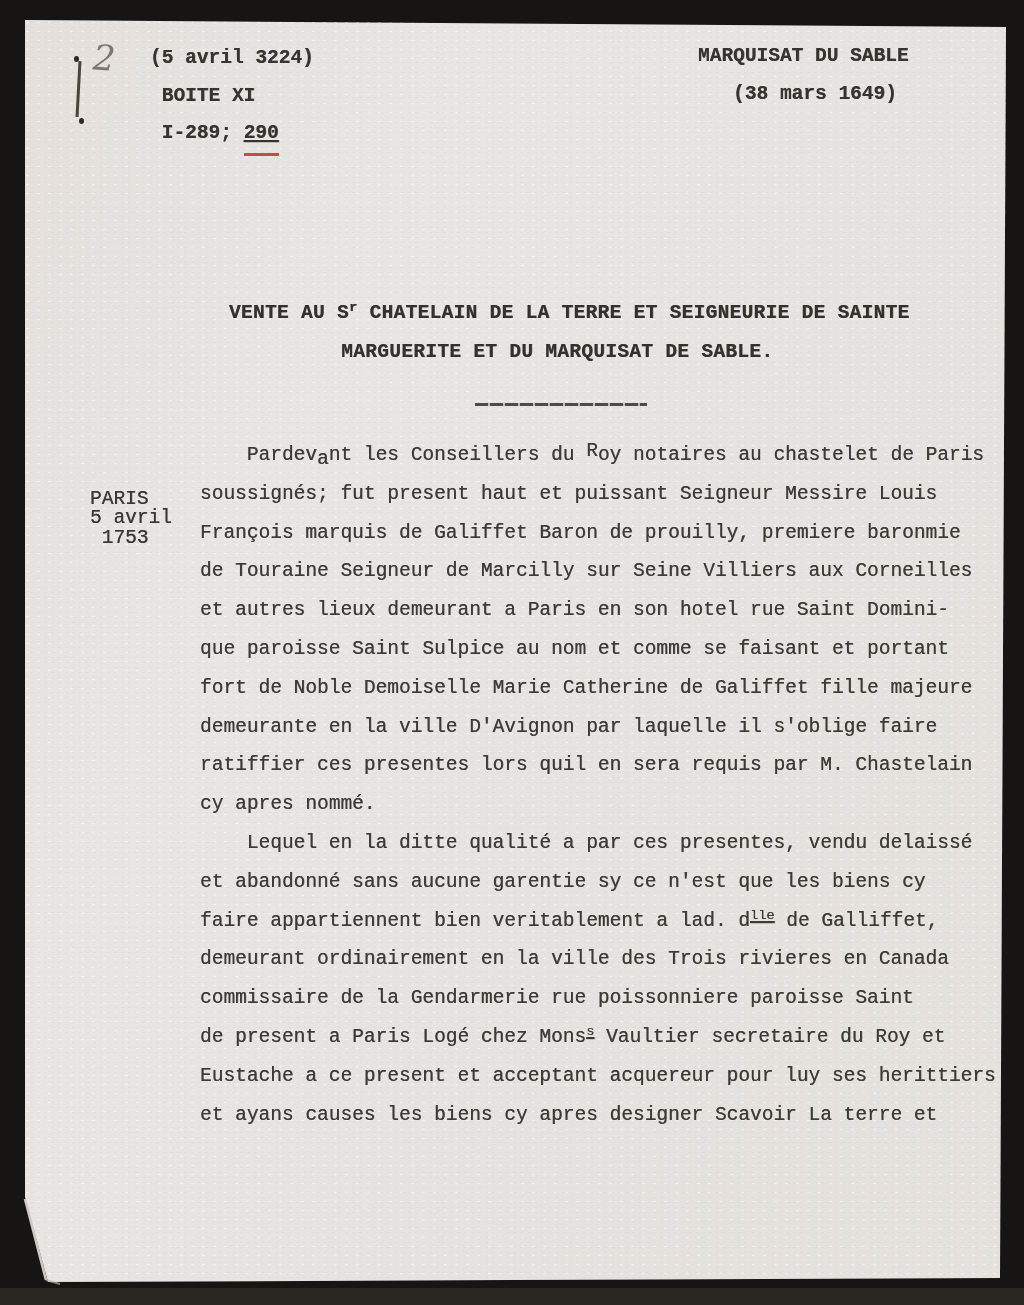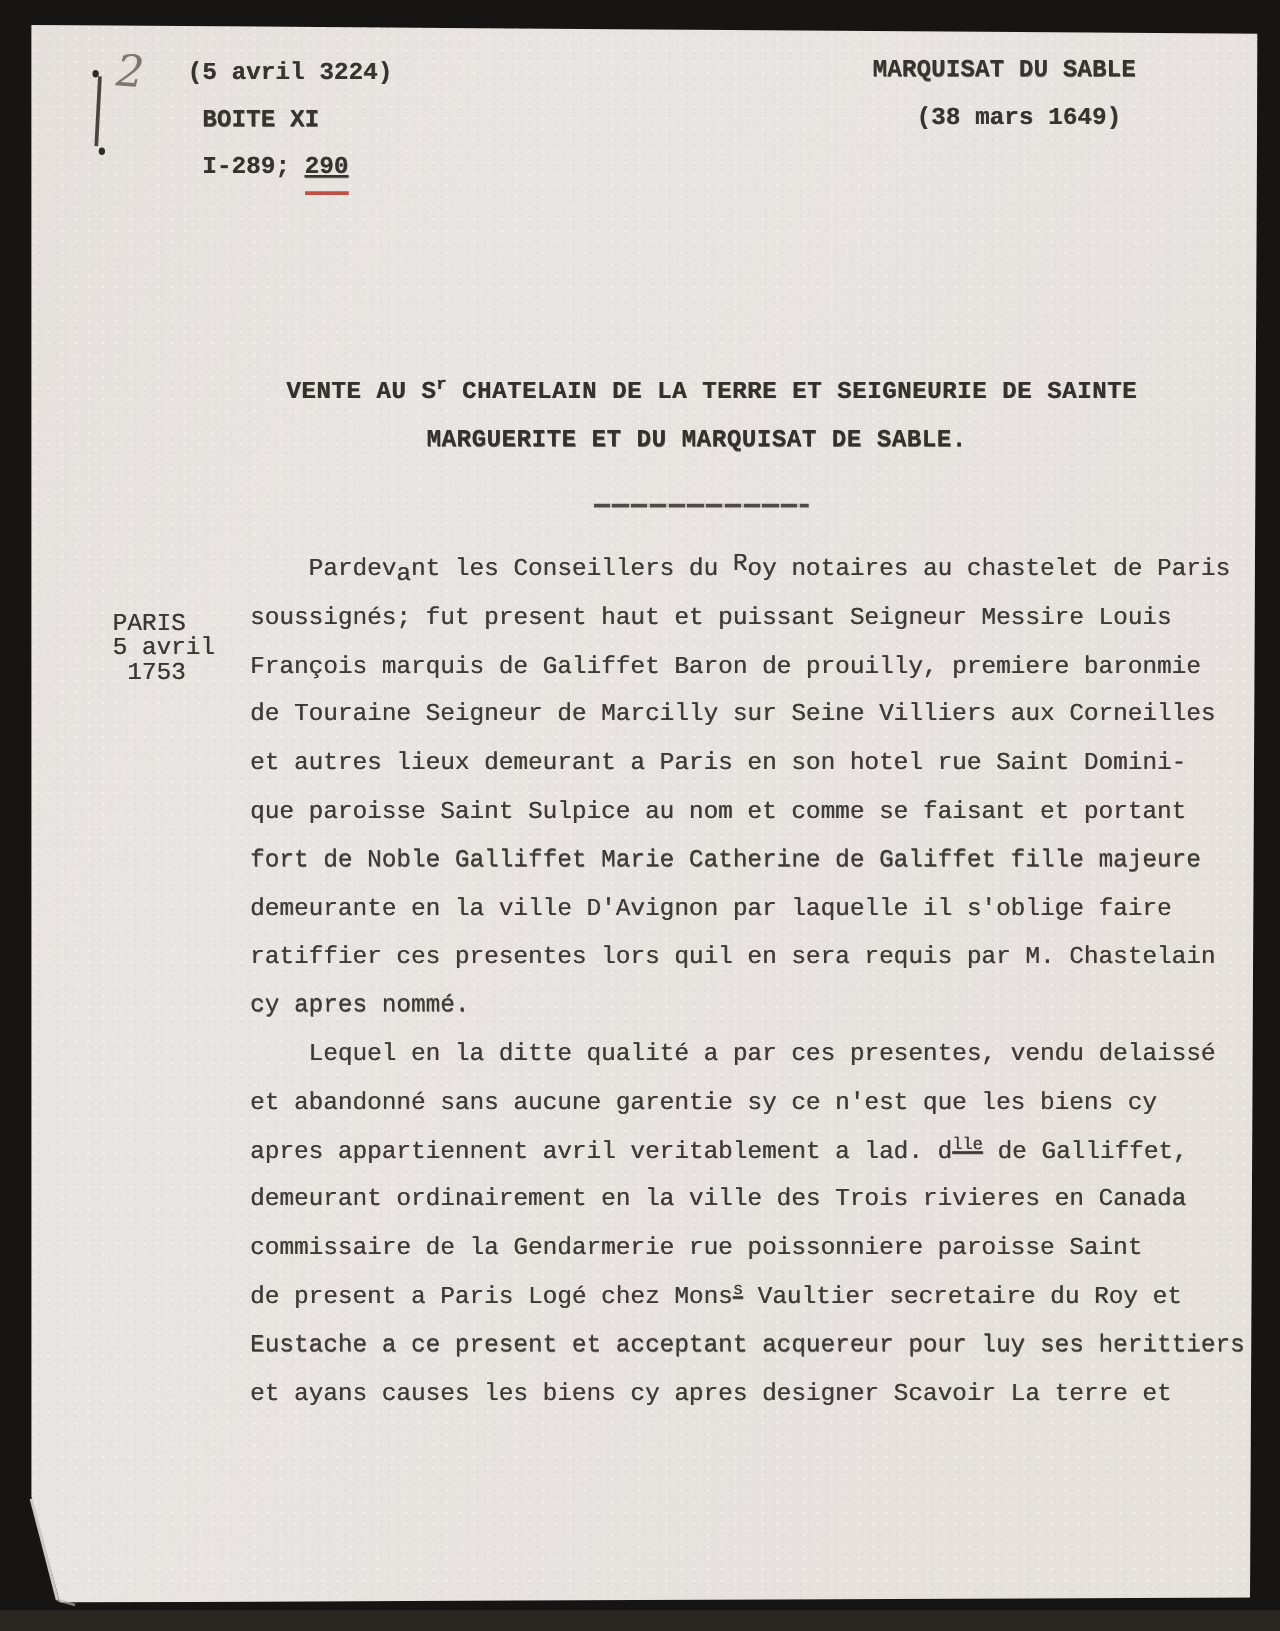--- a/index.html
+++ b/index.html
@@ -106,27 +106,27 @@
         <div class="tline"><span>5 avril</span></div>
         <div class="tline"><span> 1753</span></div>
       </div>
     <div class="block body-text">
         <div class="tline"><span>    Pardev</span><span class="lower">a</span><span>nt les Conseillers du </span><span class="raise">R</span><span>oy notaires au chastelet de Paris</span></div>
         <div class="tline"><span>soussignés; fut present haut et puissant Seigneur Messire Louis</span></div>
         <div class="tline"><span>François marquis de Galiffet Baron de prouilly, premiere baronmie</span></div>
         <div class="tline"><span>de Touraine Seigneur de Marcilly sur Seine Villiers aux Corneilles</span></div>
         <div class="tline"><span>et autres lieux demeurant a Paris en son hotel rue Saint Domini-</span></div>
         <div class="tline"><span>que paroisse Saint Sulpice au nom et comme se faisant et portant</span></div>
-        <div class="tline"><span>fort de Noble Galliffet Marie Catherine de Galiffet fille majeure</span></div>
+        <div class="tline"><span>fort de Noble Demoiselle Marie Catherine de Galiffet fille majeure</span></div>
         <div class="tline"><span>demeurante en la ville D'Avignon par laquelle il s'oblige faire</span></div>
         <div class="tline"><span>ratiffier ces presentes lors quil en sera requis par M. Chastelain</span></div>
         <div class="tline"><span>cy apres nommé.</span></div>
         <div class="tline"><span>    Lequel en la ditte qualité a par ces presentes, vendu delaissé</span></div>
         <div class="tline"><span>et abandonné sans aucune garentie sy ce n'est que les biens cy</span></div>
-        <div class="tline"><span>apres appartiennent avril veritablement a lad. d</span><span class="sup u">lle</span><span> de Galliffet,</span></div>
+        <div class="tline"><span>faire appartiennent bien veritablement a lad. d</span><span class="sup u">lle</span><span> de Galliffet,</span></div>
         <div class="tline"><span>demeurant ordinairement en la ville des Trois rivieres en Canada</span></div>
         <div class="tline"><span>commissaire de la Gendarmerie rue poissonniere paroisse Saint</span></div>
         <div class="tline"><span>de present a Paris Logé chez Mons</span><span class="sup u">s</span><span> Vaultier secretaire du Roy et</span></div>
         <div class="tline"><span>Eustache a ce present et acceptant acquereur pour luy ses herittiers</span></div>
         <div class="tline"><span>et ayans causes les biens cy apres designer Scavoir La terre et</span></div>
       </div>
   </div>
 
   <svg class="crease" width="1024" height="1305" viewBox="0 0 1024 1305">
     <path d="M25,1199 L46,1280" stroke="#d8d2cc" stroke-width="2.6" fill="none" opacity="0.95"></path>

